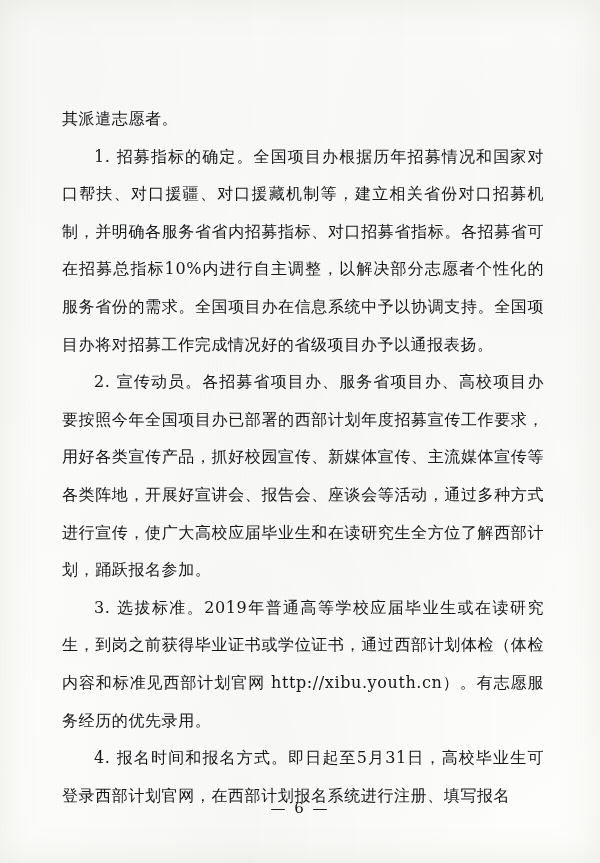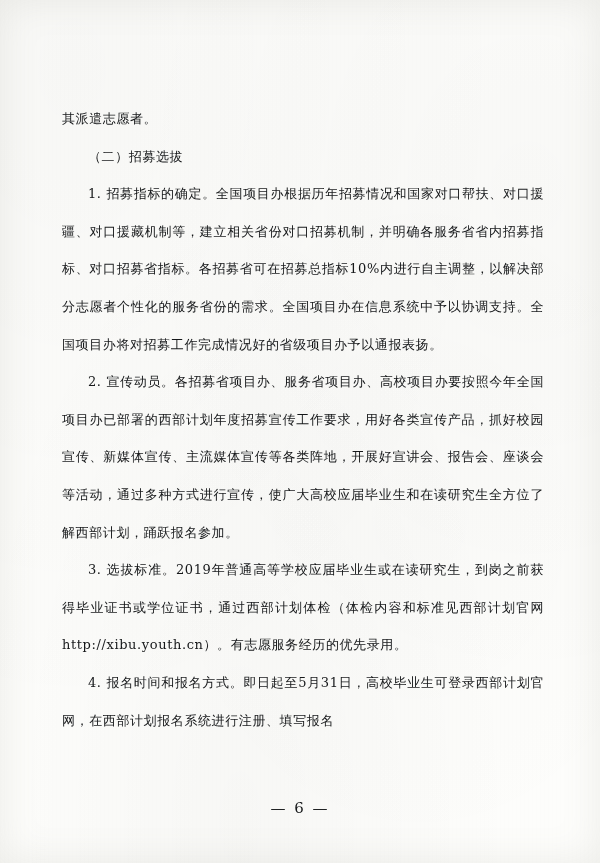--- a/index.html
+++ b/index.html
@@ -22,21 +22,21 @@
     padding: 100px 56px 0 62px;
     
     background-image:
       radial-gradient(ellipse at 12% 8%, rgba(0,0,0,0.022), rgba(0,0,0,0) 60%),
       radial-gradient(ellipse at 88% 22%, rgba(0,0,0,0.018), rgba(0,0,0,0) 55%),
       radial-gradient(ellipse at 40% 95%, rgba(0,0,0,0.025), rgba(0,0,0,0) 55%),
       radial-gradient(ellipse at 70% 60%, rgba(0,0,0,0.012), rgba(0,0,0,0) 50%);
   }
   .body-text {
     color: #16181a;
-    font-size: 13px;
+    font-size: 16px;
     line-height: 37.6px;
     text-align: justify;
     text-justify: inter-ideograph;
     letter-spacing: 0.6px;
   }
   p {
     margin: 0;
     text-indent: 2em;
   }
   p.no-indent {
@@ -68,21 +68,20 @@
     pointer-events: none;
     box-shadow: inset 0 0 38px rgba(120,120,110,0.13);
   }
 </style>
 </head>
 <body>
 
 <div class="page">
   <div class="body-text">
     <p class="no-indent">其派遣志愿者。</p>
-    <p>（二）招募选拔</p>
     <p>1. 招募指标的确定。全国项目办根据历年招募情况和国家对口帮扶、对口援疆、对口援藏机制等，建立相关省份对口招募机制，并明确各服务省省内招募指标、对口招募省指标。各招募省可在招募总指标10%内进行自主调整，以解决部分志愿者个性化的服务省份的需求。全国项目办在信息系统中予以协调支持。全国项目办将对招募工作完成情况好的省级项目办予以通报表扬。</p>
     <p>2. 宣传动员。各招募省项目办、服务省项目办、高校项目办要按照今年全国项目办已部署的西部计划年度招募宣传工作要求，用好各类宣传产品，抓好校园宣传、新媒体宣传、主流媒体宣传等各类阵地，开展好宣讲会、报告会、座谈会等活动，通过多种方式进行宣传，使广大高校应届毕业生和在读研究生全方位了解西部计划，踊跃报名参加。</p>
     <p>3. 选拔标准。2019年普通高等学校应届毕业生或在读研究生，到岗之前获得毕业证书或学位证书，通过西部计划体检（体检内容和标准见西部计划官网 http://xibu.youth.cn）。有志愿服务经历的优先录用。</p>
     <p>4. 报名时间和报名方式。即日起至5月31日，高校毕业生可登录西部计划官网，在西部计划报名系统进行注册、填写报名</p>
   </div>
   <div class="page-number">— 6 —</div>
   <div class="grain"></div>
   <div class="edge-shade"></div>
 </div>
 

